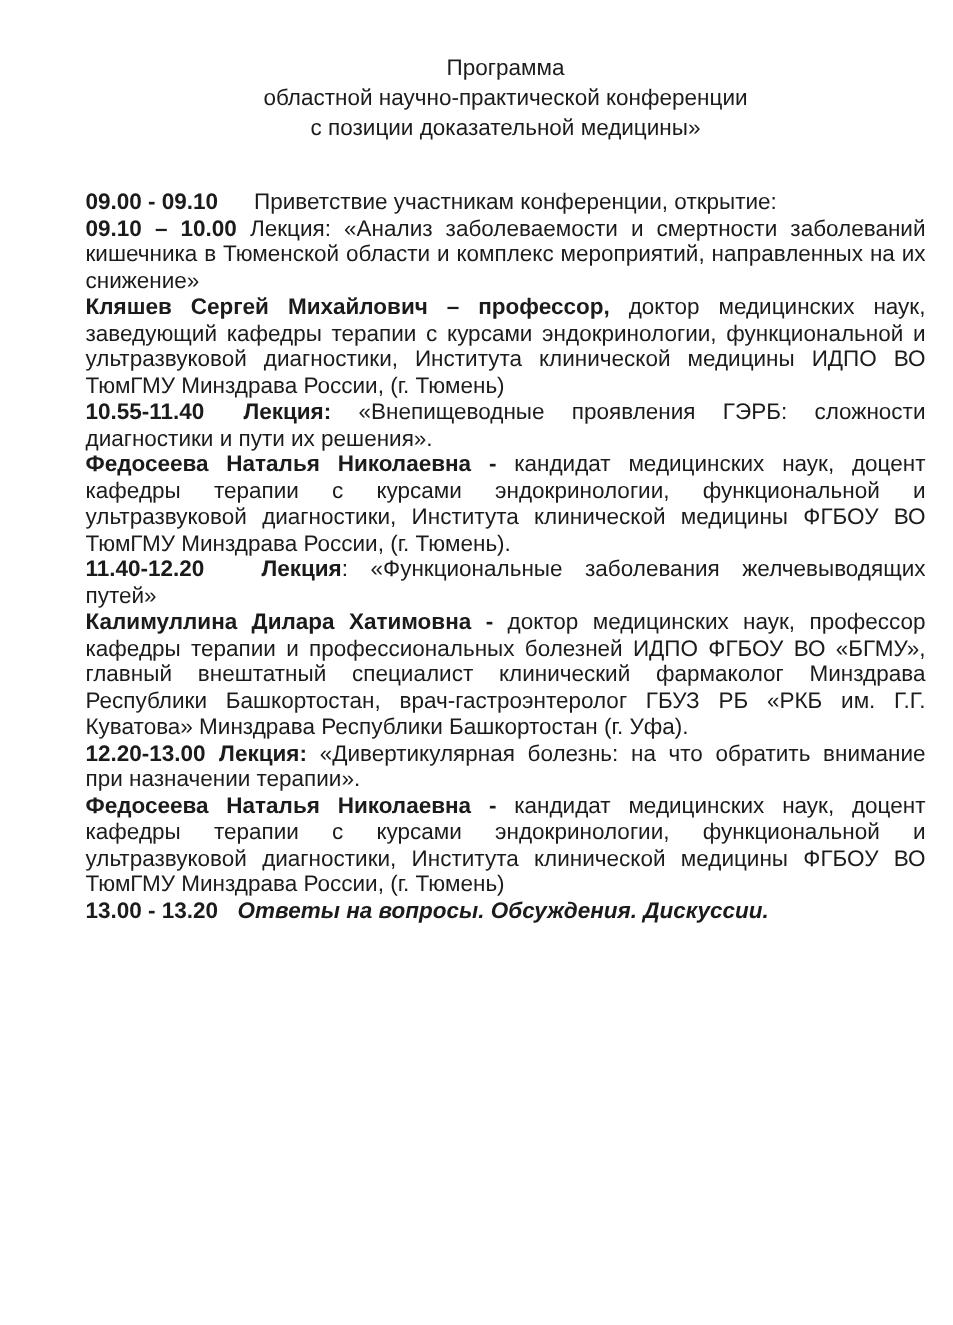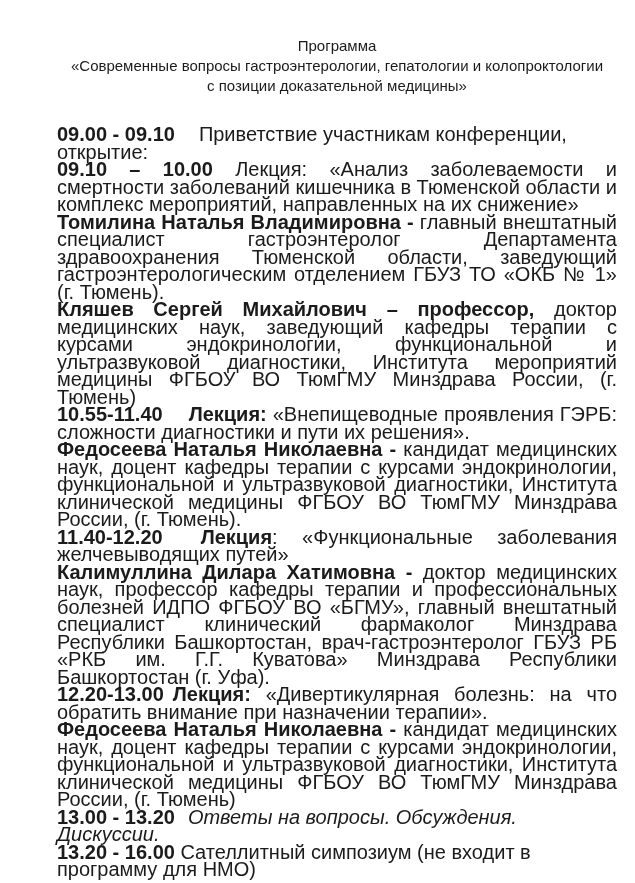--- a/index.html
+++ b/index.html
@@ -24,55 +24,53 @@
   .doc-title {
     text-align: center;
     font-size: 15px;
     line-height: 20px;
   }
   .doc-title .title-line {
     white-space: nowrap;
   }
   .schedule {
     margin-top: 30px;
-    font-size: 20px;
+    font-size: 15px;
     line-height: 17.5px;
   }
   .schedule p.para {
     margin: 0;
     padding: 0;
     text-align: justify;
   }
   .schedule p.para.left {
     text-align: left;
   }
   .b { font-weight: bold; }
-  .i { font-style: italic; }
+  .i { font-style: italic; font-weight: bold; }
   .tab {
     display: inline-block;
     height: 1px;
   }
 </style>
 </head>
 <body>
 
 <div class="page">
   <div class="doc-title">
     <div class="title-line">Программа</div>
-    <div class="title-line">«Современные вопросы гастроэнтерологии, гепатологии и колопроктологии</div>
+    <div class="title-line">областной научно-практической конференции</div>
     <div class="title-line">с позиции доказательной медицины»</div>
   </div>
 
   <div class="schedule">
       <p class="para left"><span class="b">09.00 - 09.10</span><span class="tab" style="width: 24px;"></span><span class="">Приветствие участникам конференции, открытие:</span></p>
       <p class="para"><span class="b">09.10 – 10.00</span><span class=""> Лекция: «Анализ заболеваемости и смертности заболеваний кишечника в Тюменской области и комплекс мероприятий, направленных на их снижение»</span></p>
-      <p class="para"><span class="b">Томилина Наталья Владимировна -</span><span class=""> главный внештатный специалист гастроэнтеролог Департамента здравоохранения Тюменской области, заведующий гастроэнтерологическим отделением ГБУЗ ТО «ОКБ № 1» (г. Тюмень).</span></p>
-      <p class="para"><span class="b">Кляшев Сергей Михайлович – профессор,</span><span class=""> доктор медицинских наук, заведующий кафедры терапии с курсами эндокринологии, функциональной и ультразвуковой диагностики, Института мероприятий медицины ФГБОУ ВО ТюмГМУ Минздрава России, (г. Тюмень)</span></p>
+      <p class="para"><span class="b">Кляшев Сергей Михайлович – профессор,</span><span class=""> доктор медицинских наук, заведующий кафедры терапии с курсами эндокринологии, функциональной и ультразвуковой диагностики, Института клинической медицины ИДПО ВО ТюмГМУ Минздрава России, (г. Тюмень)</span></p>
       <p class="para"><span class="b">10.55-11.40</span><span class="tab" style="width: 26px;"></span><span class="b">Лекция:</span><span class=""> «Внепищеводные проявления ГЭРБ: сложности диагностики и пути их решения».</span></p>
       <p class="para"><span class="b">Федосеева Наталья Николаевна -</span><span class=""> кандидат медицинских наук, доцент кафедры терапии с курсами эндокринологии, функциональной и ультразвуковой диагностики, Института клинической медицины ФГБОУ ВО ТюмГМУ Минздрава России, (г. Тюмень).</span></p>
       <p class="para"><span class="b">11.40-12.20</span><span class="tab" style="width: 38px;"></span><span class="b">Лекция</span><span class="">: «Функциональные заболевания желчевыводящих путей»</span></p>
       <p class="para"><span class="b">Калимуллина Дилара Хатимовна -</span><span class=""> доктор медицинских наук, профессор кафедры терапии и профессиональных болезней ИДПО ФГБОУ ВО «БГМУ», главный внештатный специалист клинический фармаколог Минздрава Республики Башкортостан, врач-гастроэнтеролог ГБУЗ РБ «РКБ им. Г.Г. Куватова» Минздрава Республики Башкортостан (г. Уфа).</span></p>
       <p class="para"><span class="b">12.20-13.00</span><span class="tab" style="width: 9px;"></span><span class="b">Лекция:</span><span class=""> «Дивертикулярная болезнь: на что обратить внимание при назначении терапии».</span></p>
       <p class="para"><span class="b">Федосеева Наталья Николаевна -</span><span class=""> кандидат медицинских наук, доцент кафедры терапии с курсами эндокринологии, функциональной и ультразвуковой диагностики, Института клинической медицины ФГБОУ ВО ТюмГМУ Минздрава России, (г. Тюмень)</span></p>
       <p class="para left"><span class="b">13.00 - 13.20</span><span class="tab" style="width: 13px;"></span><span class=" i">Ответы на вопросы. Обсуждения. Дискуссии.</span></p>
-      <p class="para left"><span class="b">13.20 - 16.00</span><span class=""> Сателлитный симпозиум (не входит в программу для НМО)</span></p>
     </div>
 </div>
 
 </body></html>

